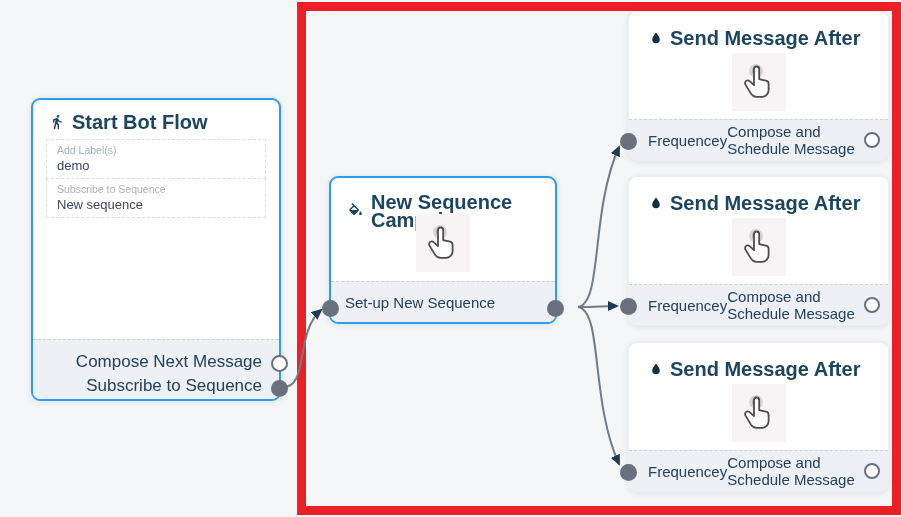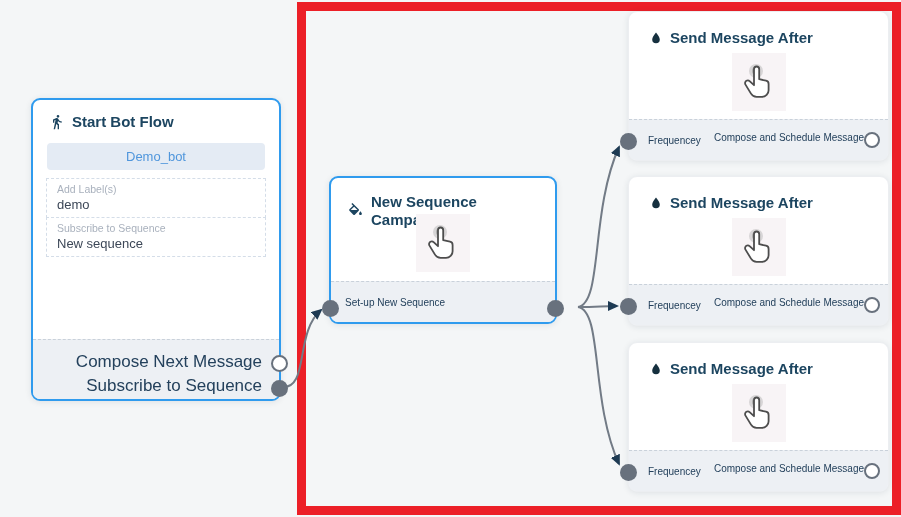--- a/index.html
+++ b/index.html
@@ -22,21 +22,21 @@
   
   .node {
     position:absolute; background:#fff; border-radius:9px; z-index:3;
     box-shadow:0 1px 6px rgba(25,45,70,.10);
   }
   .node.selected { border:2px solid #2f9bee; }
   .node.plain    { border:1px solid #eceef1; }
 
   .node-title {
     display:flex; align-items:center; gap:7px;
-    font-size:15px; font-weight:700; color:#1c4560; line-height:18px;
+    font-size:20px; font-weight:700; color:#1c4560; line-height:18px;
   }
 
   
   .node-start { left:31px; top:98px; width:250px; height:303px; }
   .node-start .node-title { padding:13px 16px 0; }
   .pill {
     margin:12px 14px 0; height:27px; background:#e4ebf4; border-radius:4px;
     color:#4f96dc; font-size:13px; display:flex; align-items:center; justify-content:center;
   }
   .fields { margin:9px 13px 0; }
@@ -60,25 +60,25 @@
   .port.on-right { right:-9px; }
   .port.on-left  { left:-9px; }
 
   
   .node-seq { left:329px; top:176px; width:228px; height:148px; }
   .node-seq .node-title { padding:15px 16px 0; }
 
   .footer-bar {
     position:absolute; left:0; right:0; bottom:0;
     background:#edf0f4; border-top:1px dashed #c9d1da; border-radius:0 0 7px 7px;
-    display:flex; align-items:center; font-size:10px; color:#24415c;margin-top:20px;
+    display:flex; align-items:center; font-size:15px; color:#24415c;margin-top:20px;
   }
   .seq-footer  { height:41px; padding-left:14px; gap:21px; }
   .send-footer { height:41px; padding:0 8px 0 19px; justify-content:space-between; }
-  .send-out { display:flex; align-items:flex-start; }
+  .send-out { display:flex; align-items:center; }
   .mini-port { width:16px; height:16px; border-radius:50%; border:2px solid #68717d; background:#fff; flex:0 0 auto; }
 
   
   .node-send { left:628px; width:261px; height:150px; }
   .node-send.pos-1 { top:11px; }
   .node-send.pos-2 { top:176px; }
   .node-send.pos-3 { top:342px; }
   .node-send .node-title { padding:17px 20px 0; }
 
   
@@ -114,21 +114,20 @@
 <div class="node node-start selected">
   <div class="node-title">
     <span class="icon">
       <svg width="16" height="16" viewBox="0 0 24 24" fill="#1c4560">
           <path d="M13.5 5.5c1.1 0 2-.9 2-2s-.9-2-2-2-2 .9-2 2 .9 2 2 2zM9.8 8.9L7 23h2.1l1.8-8 2.1 2v6h2v-7.5l-2.1-2 .6-3c1.3 1.5 3.3 2.5 5.5 2.5v-2c-1.9 0-3.5-1-4.3-2.4l-1-1.6c-.4-.6-1-1-1.7-1-.3 0-.5.1-.8.1L6 8.3V13h2V9.6l1.8-.7"></path>
         </svg>
     </span>
     <span>Start Bot Flow</span>
   </div>
 
-  <div class="pill">Demo_bot</div>
 
   <div class="fields">
     <div class="field">
       <div class="field-label">Add Label(s)</div>
       <div class="field-value">demo</div>
     </div>
     <div class="field">
       <div class="field-label">Subscribe to Sequence</div>
       <div class="field-value">New sequence</div>
     </div>

